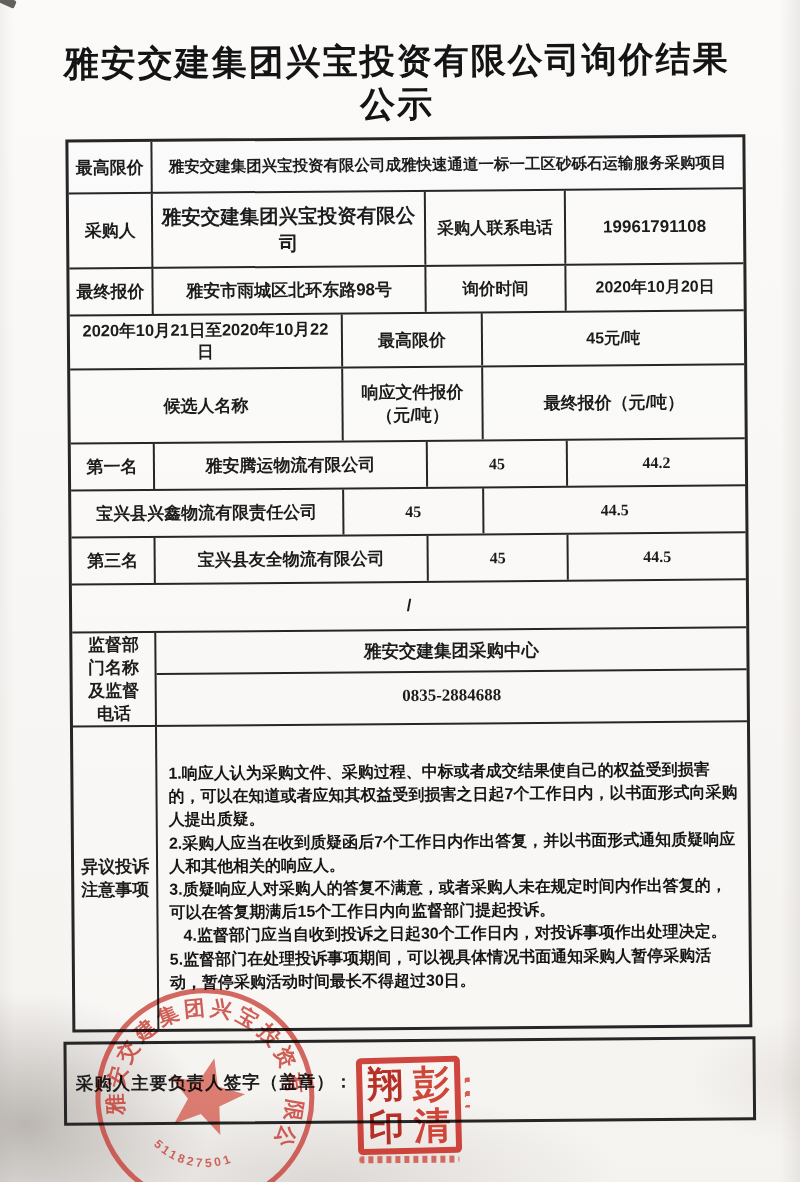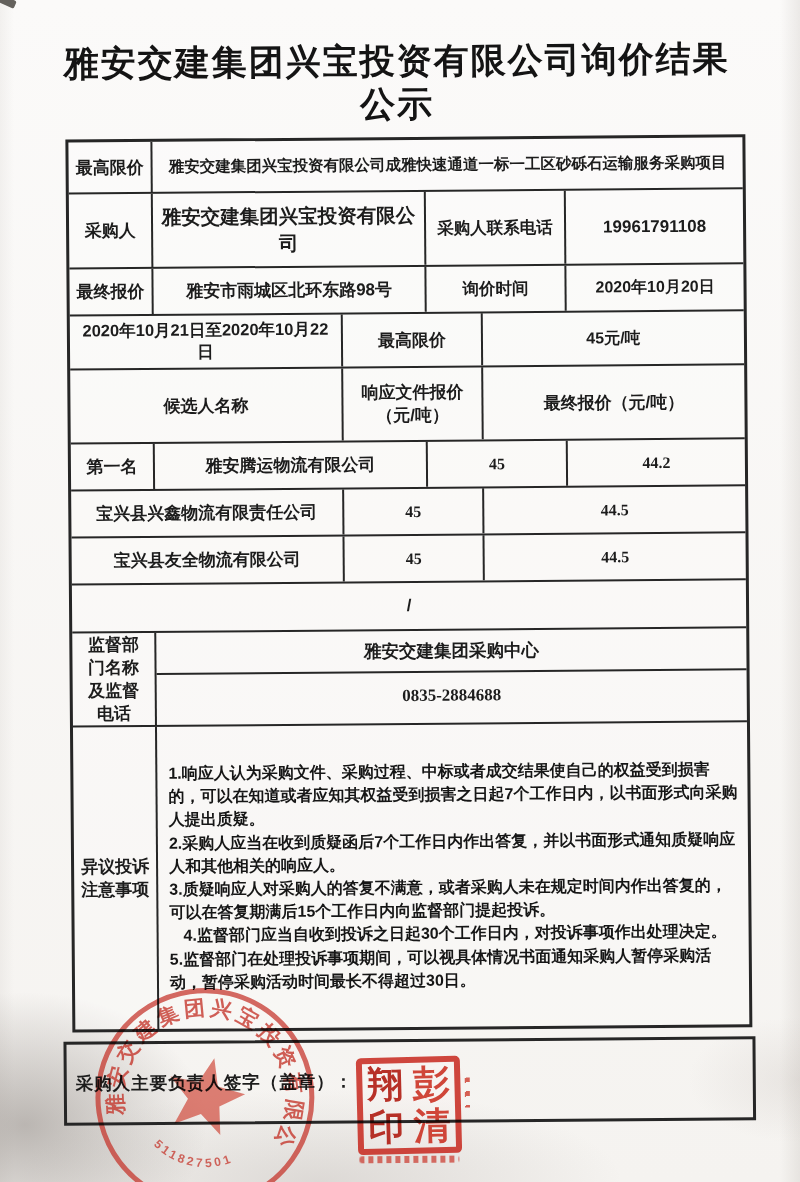--- a/index.html
+++ b/index.html
@@ -175,20 +175,21 @@
       <div class="td c4">44.2</div>
     </div>
 
     <div class="tr r-rank">
       <div class="td c2">宝兴县兴鑫物流有限责任公司</div>
       <div class="td c3">45</div>
       <div class="td c4">44.5</div>
     </div>
 
     <div class="tr r-rank">
+      <div class="td c1">第三名</div>
       <div class="td c2">宝兴县友全物流有限公司</div>
       <div class="td c3">45</div>
       <div class="td c4">44.5</div>
     </div>
 
     <div class="tr r-other">
       <div class="td cmerge">/</div>
     </div>
 
     <div class="tr r-sup">

